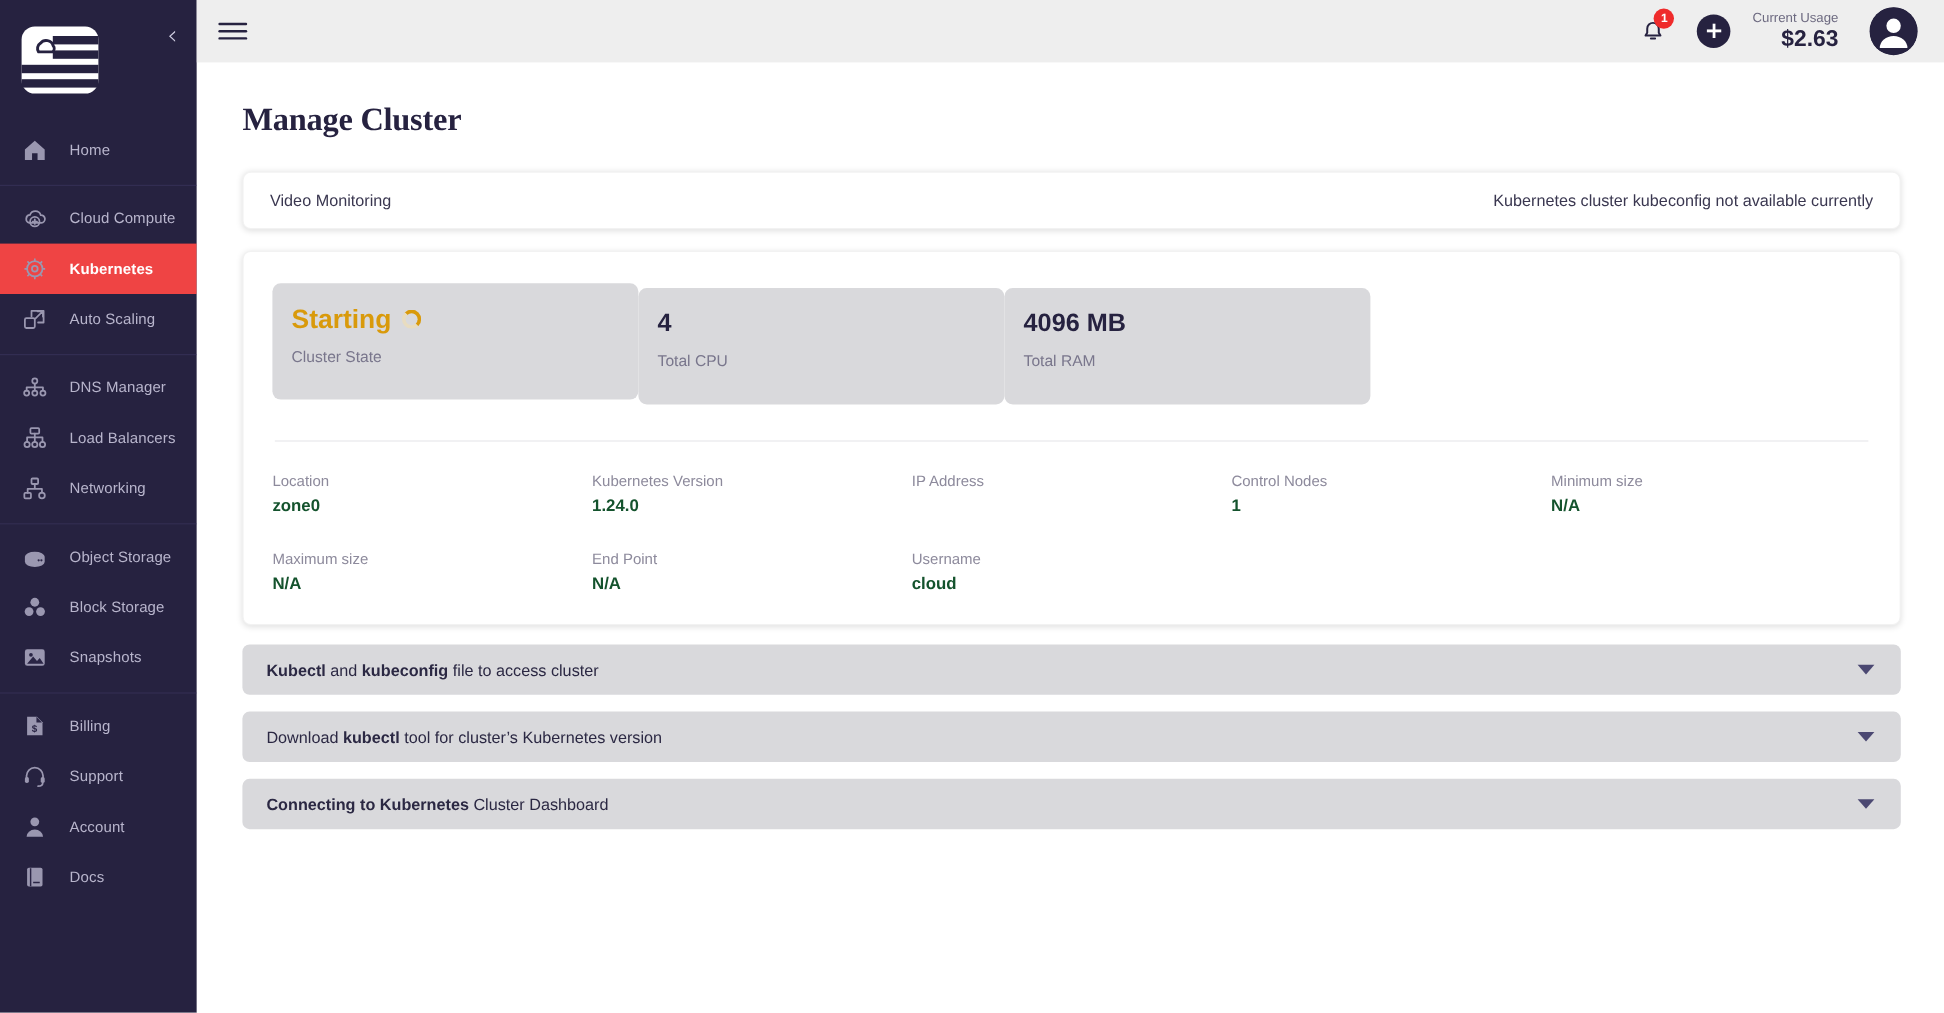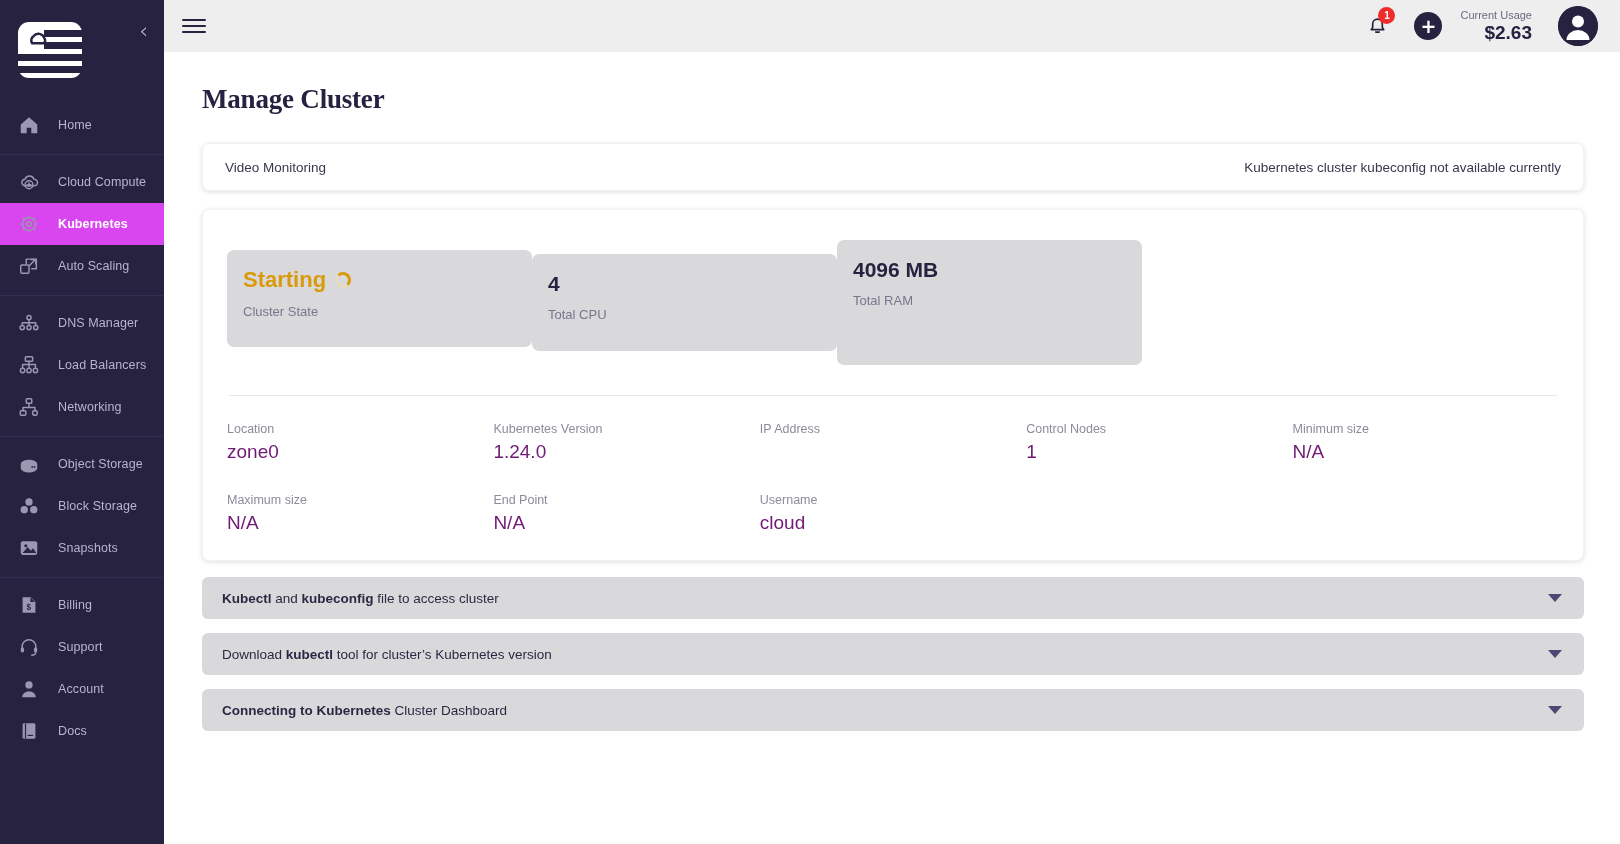--- a/index.html
+++ b/index.html
@@ -40,21 +40,21 @@
     cursor: pointer;
     letter-spacing: .1px;
   }
   .nav-item .ic {
     width: 26px; height: 22px; margin-right: 14px;
     display: flex; align-items: center; justify-content: flex-start;
     flex: 0 0 26px;
   }
   .nav-item .ic svg { display: block; }
   .nav-item.active {
-    background: #d946ef;
+    background: #ef4444;
     color: #ffffff; font-weight: bold;
   }
   .nav-item.active .ic svg { stroke: #ffffff; fill: #ffffff; }
 
   
   .main { flex: 1 1 auto; height: 844px; position: relative; background: #ffffff; }
 
   .topbar {
     height: 52px; background: #eeeeee;
     display: flex; align-items: center; justify-content: space-between;
@@ -115,39 +115,39 @@
   .detail-card { margin-top: 18px; padding: 22px 24px 26px 24px; }
 
   .stats { display: flex; align-items: center; }
   .stat {
     background: #d9d9dc; border-radius: 7px;
     padding: 18px 16px 16px 16px;
     display: flex; flex-direction: column; justify-content: flex-start;
   }
   .stat.s0 { width: 305px; height: 97px; margin-top: 0; }
   .stat.s1 { width: 305px; height: 97px; margin-top: 8px; }
-  .stat.s2 { width: 305px; height: 125px; margin-top: 8px; }
+  .stat.s2 { width: 305px; height: 97px; margin-top: 8px; }
   .stat-value { font-size: 21px; font-weight: bold; color: #262240; line-height: 1.1;
                 display: flex; align-items: center; gap: 9px; }
   .stat-value.warn { color: #d99a0b; font-size: 22px; }
   .stat-label { font-size: 13px; color: #79768c; margin-top: 12px; }
   .spinner {
     width: 16px; height: 16px; border-radius: 50%;
     border: 3px solid #e8dcc0; border-top-color: #d99a0b; border-right-color: #d99a0b;
     display: inline-block;
   }
 
   .divider { height: 1px; background: #e8e8ec; margin: 30px 2px 0 2px; }
 
   .meta-grid {
     display: grid; grid-template-columns: repeat(5, 1fr);
     row-gap: 30px; padding-top: 26px;
   }
   .meta-label { font-size: 12.5px; color: #8d8a9c; margin-bottom: 5px; }
-  .meta-value { font-size: 19px; font-weight: normal; color: #701a75; min-height: 16px; }
+  .meta-value { font-size: 14px; font-weight: bold; color: #14532d; min-height: 16px; }
 
   .accordion { margin-top: 16px; }
   .acc-item {
     background: #d9d9dc; border-radius: 6px;
     height: 42px; display: flex; align-items: center; justify-content: space-between;
     padding: 0 22px 0 20px; margin-bottom: 14px;
     font-size: 13.5px; color: #2b2843; cursor: pointer;
   }
   .acc-item b { font-weight: bold; }
   .caret {

